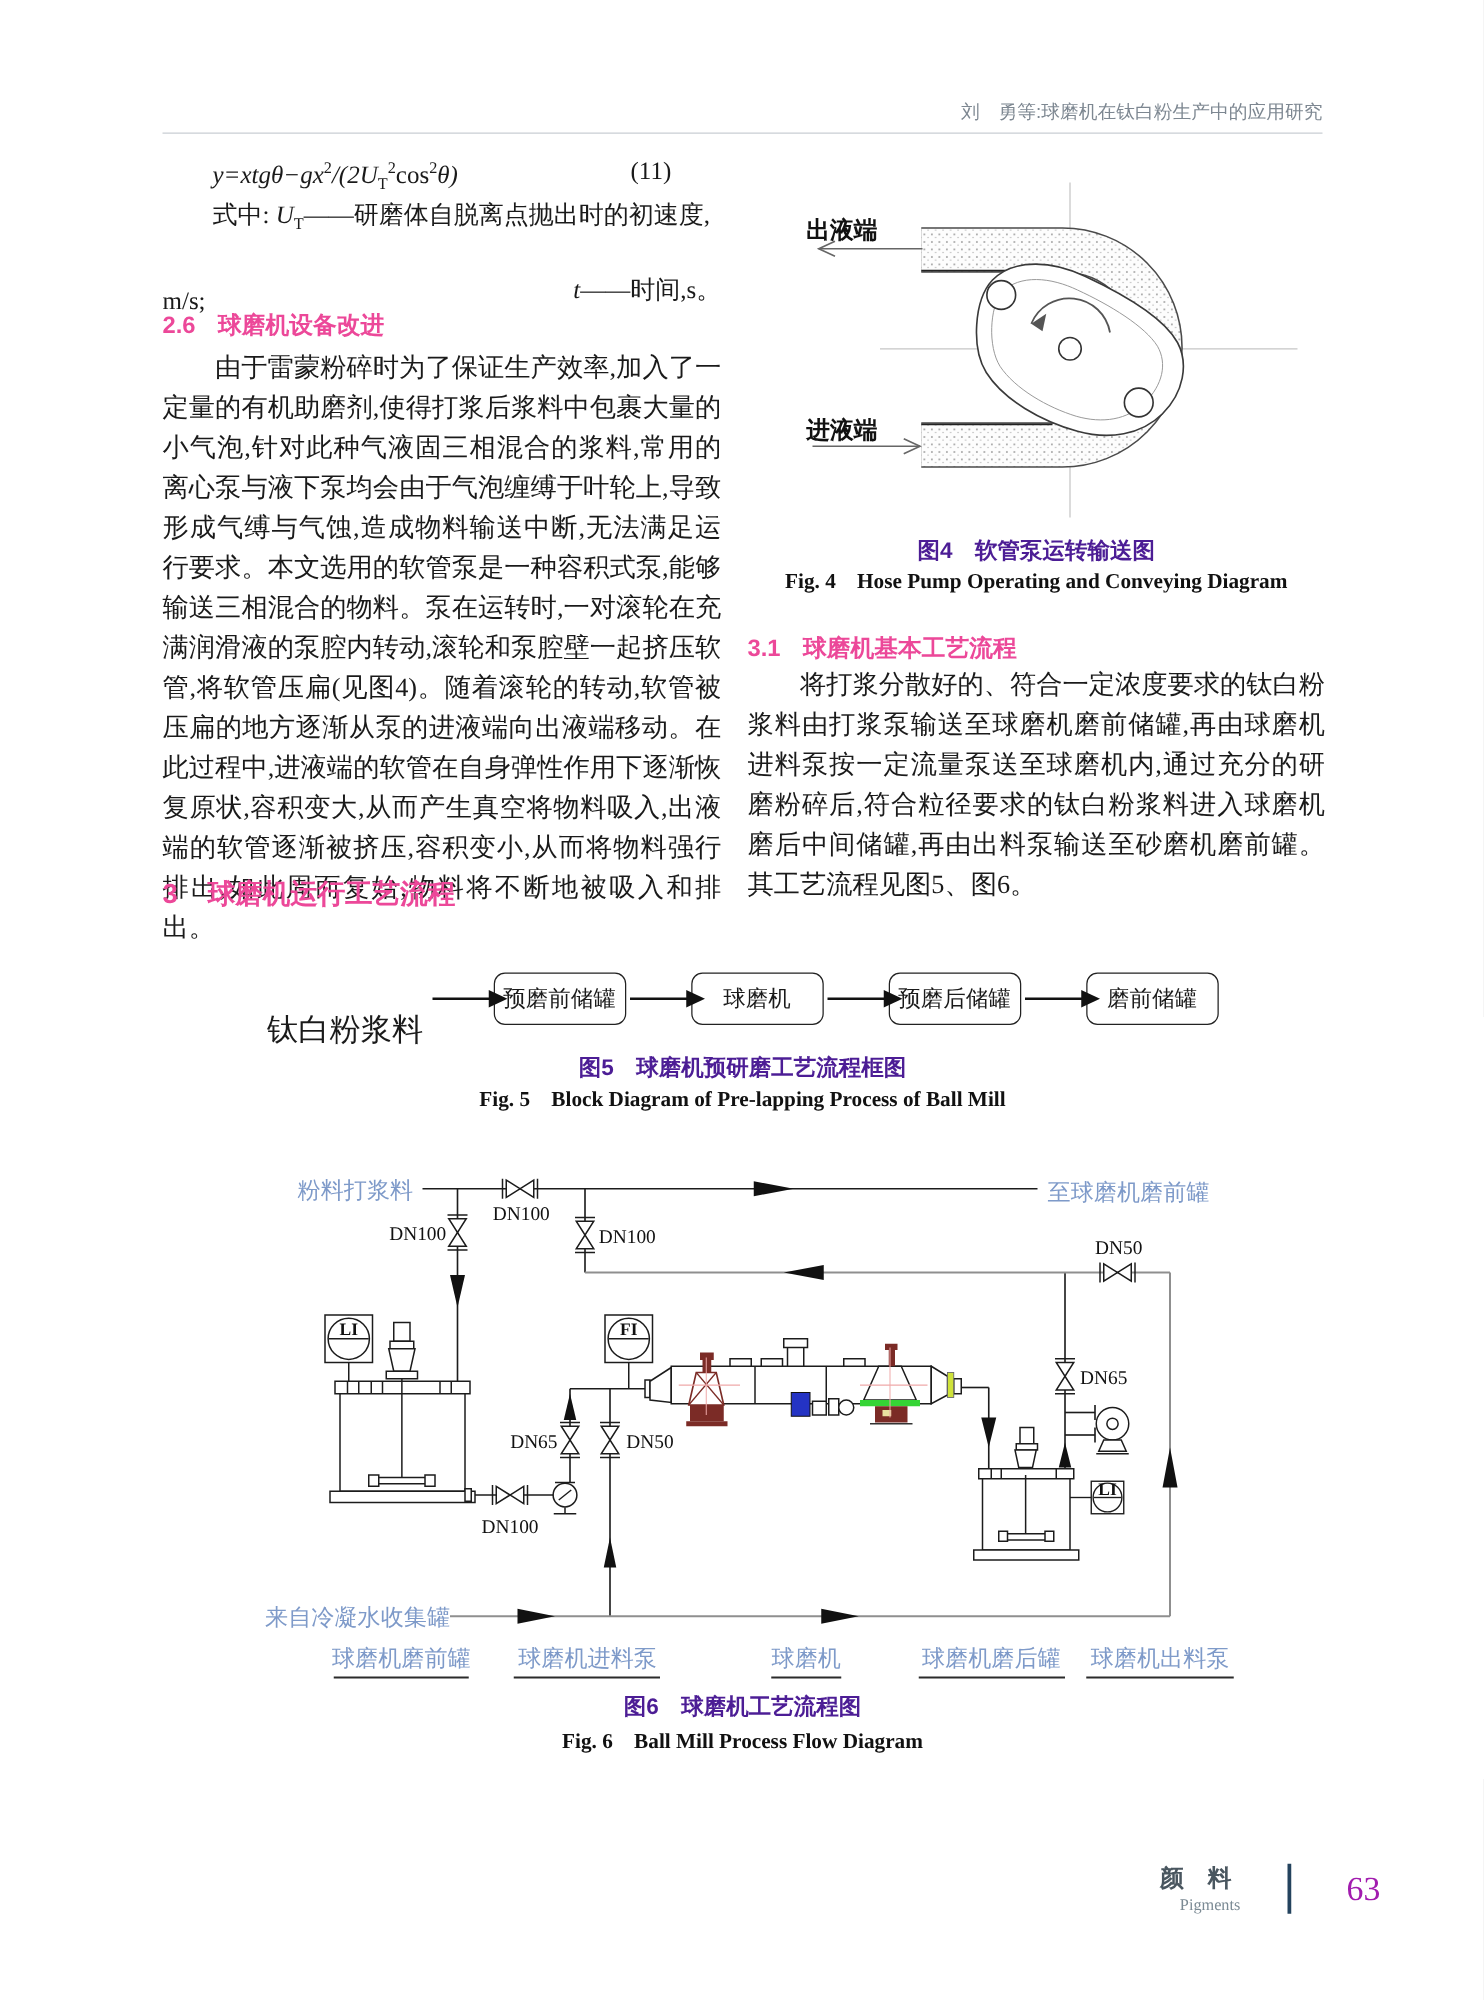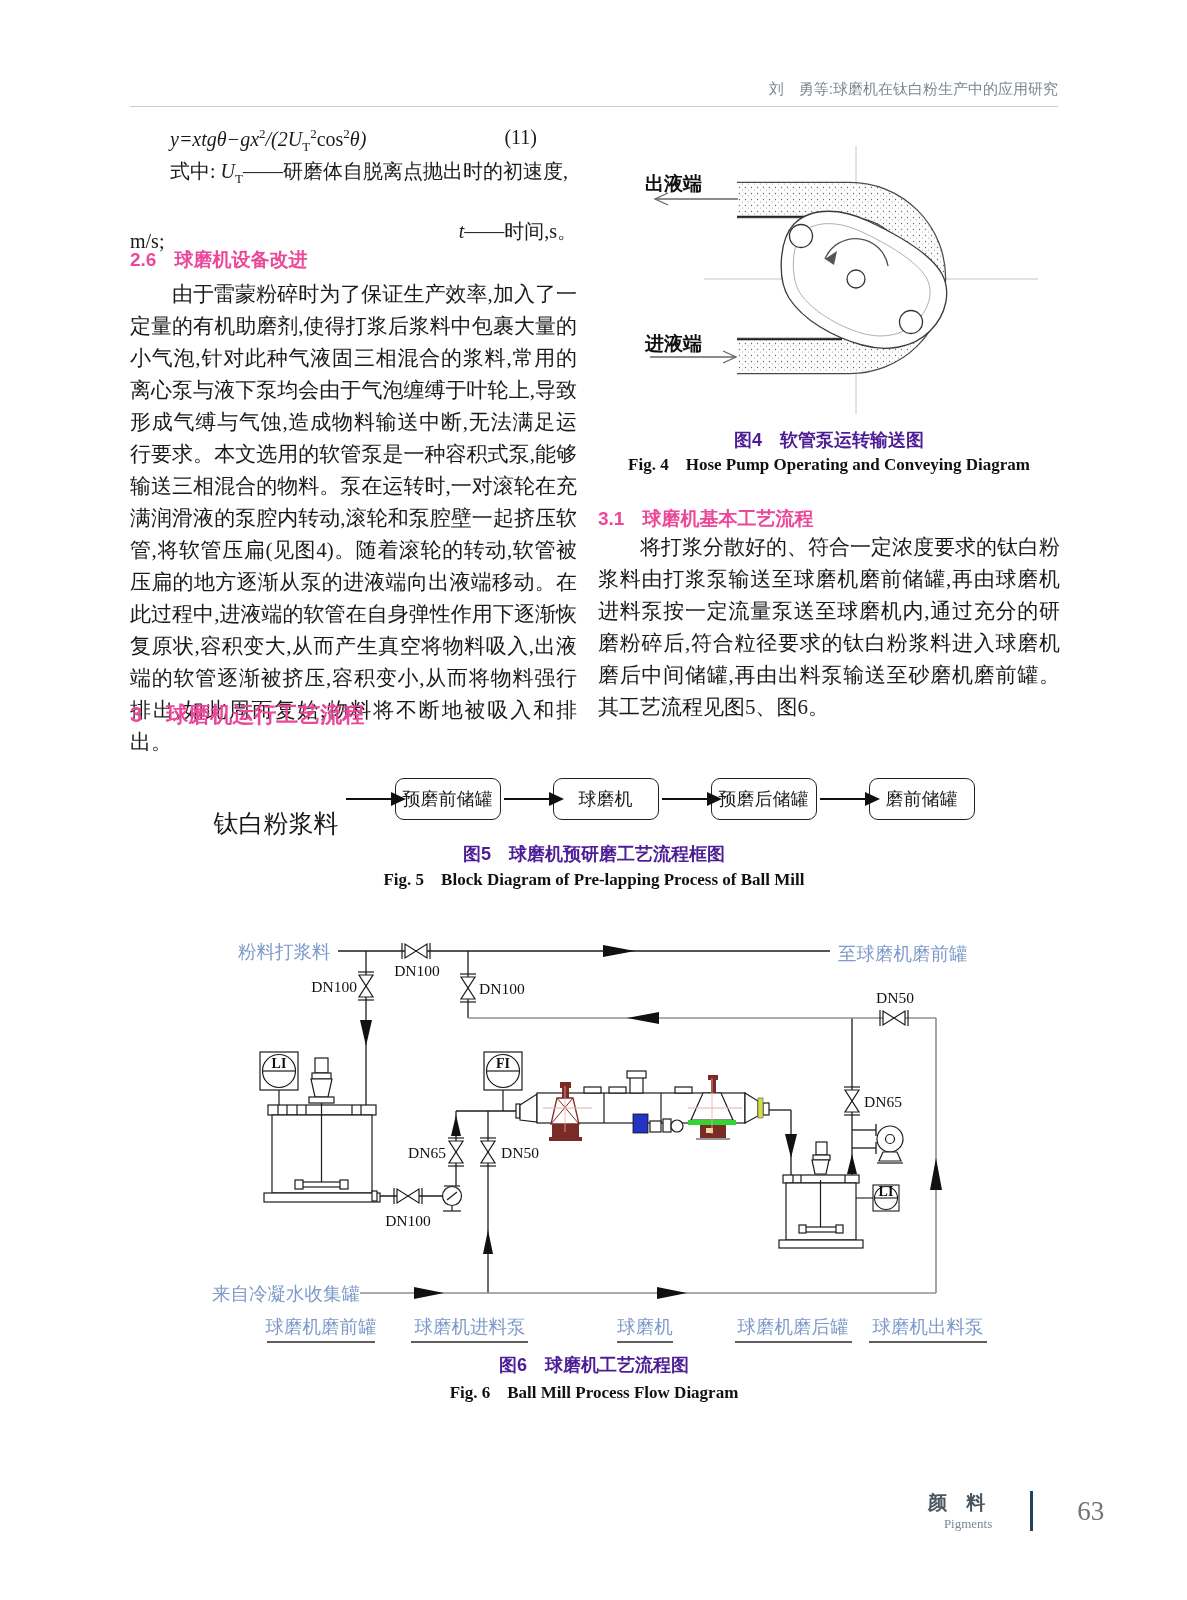--- a/index.html
+++ b/index.html
@@ -56,21 +56,21 @@
   .t-blue{fill:#7e9ac9;font-size:18.5px;}
   .t-dn{fill:#111;font-size:15.5px;}
   .t-inst{fill:#111;font-size:14px;font-weight:bold;}
   .t-eq{fill:#111;font-size:19px;font-weight:600;}
   .u-line{stroke:#2b2b2b;stroke-width:1.6;}
   
   .footer{top:1490px;left:928px;display:flex;align-items:center;gap:36px;}
   .f-cn{font-size:19px;font-weight:bold;color:#49565f;letter-spacing:7px;font-family:"Liberation Sans",sans-serif;}
   .f-en{font-size:13px;color:#7b8a94;text-align:right;margin-top:0px;}
   .f-bar{width:3px;height:40px;background:#24435e;margin:0 8px 0 2px;}
-  .f-num{font-size:27px;color:#737373;}
+  .f-num{font-size:27px;color:#a21caf;}
 </style>
 </head>
 <body>
 
 <div class="page">
 
   <div class="abs running-title">刘　勇等:球磨机在钛白粉生产中的应用研究</div>
   <div class="abs header-rule"></div>
 
   <div class="abs eq">

